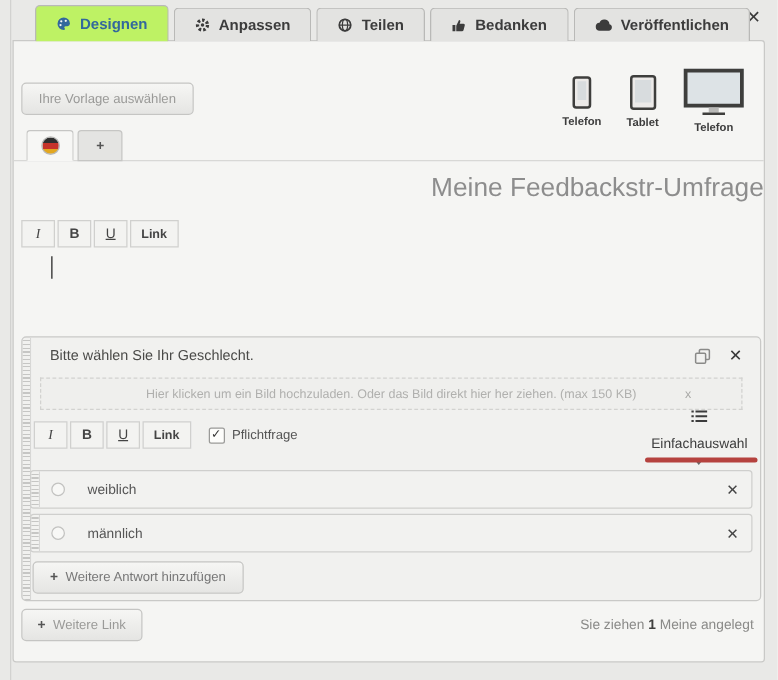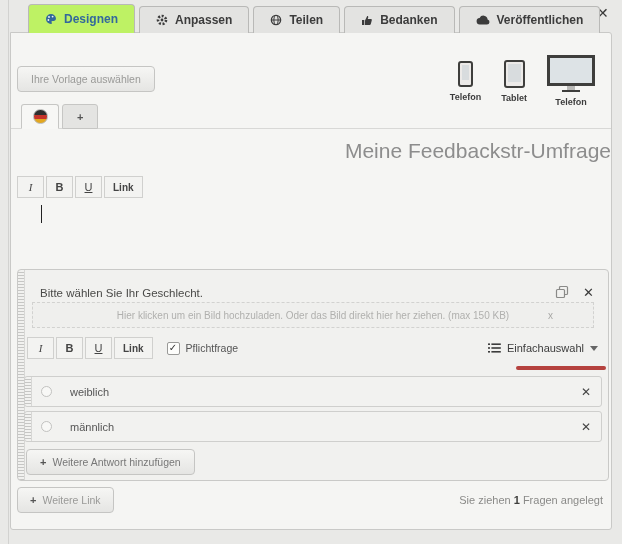--- a/index.html
+++ b/index.html
@@ -61,37 +61,37 @@
   .fmt-b { font-weight:bold; }
   .fmt-u { text-decoration:underline; }
   .fmt-link { font-size:10px;font-weight:bold; }
   .cursor { position:absolute; left:30px; top:172px; width:1px; height:18px; background:#222; }
 
   
   .qcard { position:absolute; left:6px; top:236px; width:592px; height:212px;
            border:1px solid #c9c9c7; border-radius:4px; background:#f1f1ef; }
   .grip { position:absolute; left:0; top:0; bottom:0; width:7px; border-right:1px solid #d7d7d5;
           background:repeating-linear-gradient(to bottom, transparent 0 2px, #c6c6c4 2px 3px); border-radius:3px 0 0 3px; cursor:grab; }
-  .q-header { position:absolute; left:8px; right:8px; top:0; height:29px; display:flex; align-items:flex-end; }
+  .q-header { position:absolute; left:8px; right:8px; top:0; height:29px; display:flex; align-items:center; }
   .q-text { margin-left:14px; font-size:11.5px; color:#4a4a48; flex:1; }
   .q-actions { display:flex; align-items:center; gap:14px; margin-right:6px; }
   .copy-ic, .x-ic { cursor:pointer; display:flex; align-items:center; }
   .x-ic { font-size:13px; font-weight:bold; color:#3a3a3a; line-height:1; }
 
   .upload { position:absolute; left:14px; right:14px; top:32px; height:26px; border:1px dashed #d2d2d0;
             background:#efefed; display:flex; align-items:center; justify-content:center; cursor:pointer; }
   .upload-text { font-size:10px; color:#b0b0ae; }
   .upload-x { position:absolute; right:40px; font-size:10px; color:#a8a8a6; cursor:pointer; }
 
   .q-toolbar { position:absolute; left:9px; right:10px; top:66px; height:24px; display:flex; align-items:center; }
   .mandatory { display:flex; align-items:center; gap:6px; margin-left:12px; cursor:pointer; }
   .checkbox { width:13px; height:13px; background:#fdfdfb; border:1px solid #9a9a98; border-radius:2px;
               display:flex; align-items:center; justify-content:center; font-size:10px; color:#333; line-height:1; }
   .mandatory-label { font-size:10.5px; color:#555; }
-  .qtype { margin-left:auto; display:flex; align-items:center; gap:6px; cursor:pointer; }
+  .qtype { margin-left:auto; display:flex; align-items:center; gap:6px; cursor:pointer;flex-direction:column; }
   .qtype-label { font-size:11px; color:#3c3c3c; }
   .caret { width:0; height:0; border-left:4px solid transparent; border-right:4px solid transparent; border-top:5px solid #666; }
   .red-underline { position:absolute; right:2px; top:96px; width:90px; height:4px; border-radius:2px; }
 
   .answer { position:absolute; left:6px; right:6px; height:31px; border:1px solid #cfcfcd; border-radius:3px;
             background:#f2f2f0; display:flex; align-items:center; }
   .answer .grip { border-radius:2px 0 0 2px; }
   .answer-1 { top:106px; } .answer-2 { top:141px; }
   .radio { width:11px; height:11px; border:1px solid #c2c2c0; border-radius:50%; background:#f8f8f6; margin-left:16px; }
   .answer-label { margin-left:18px; font-size:11px; color:#555; flex:1; }
@@ -271,16 +271,16 @@
       </button>
     </div>
 
     <button class="btn add-question-btn">
       <span class="plus">+</span>
       <span>Weitere Link</span>
     </button>
     <div class="status">
       <span>Sie ziehen</span>
       <b>1</b>
-      <span>Fragen angelegt</span>
+      <span>Meine angelegt</span>
     </div>
   </div>
 </div>
 
 </body></html>

